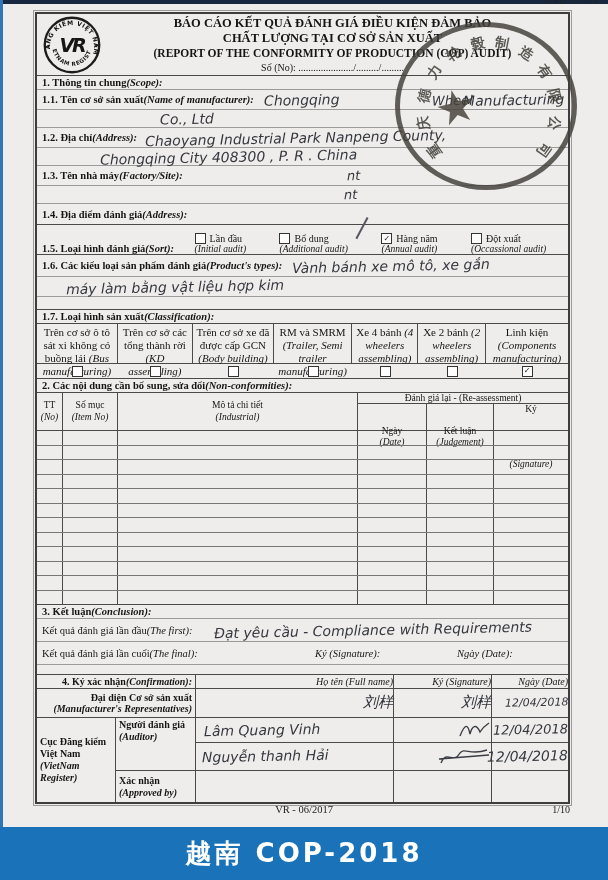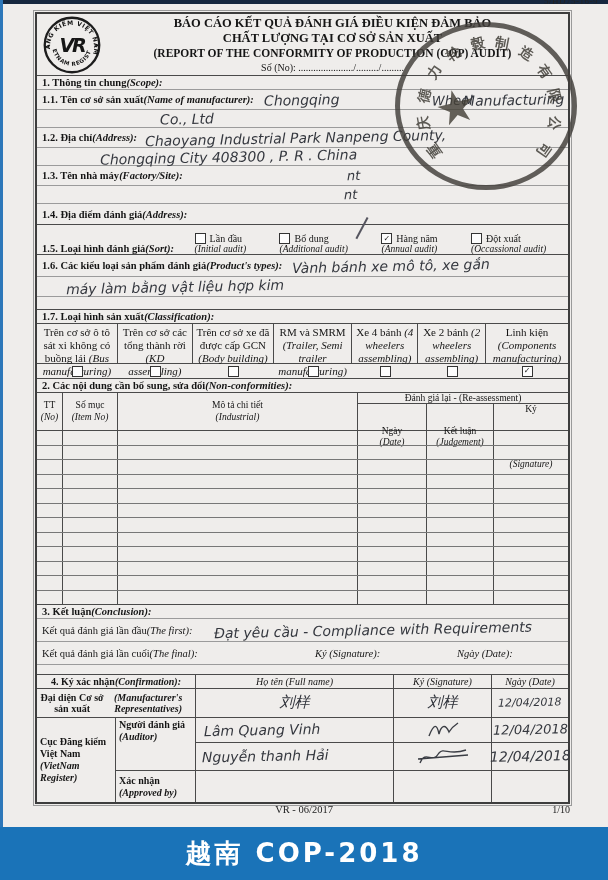--- a/index.html
+++ b/index.html
@@ -64,21 +64,21 @@
   .s2h .re-cols{display:flex;flex:1;}
   .en2{font-style:italic;font-weight:normal;}
   .s2r{display:flex;height:14.5px;box-sizing:border-box;border-bottom:1px solid #777;}
   .s2r .cell{box-sizing:border-box;border-right:1px solid #4a4a4a;height:100%;}
   .ctt{width:26px;} .citem{width:55px;} .cdesc{width:240px;} .cdate{width:69px;}
   .cjudge{width:67px;} .csign{width:74px;border-right:none !important;gap:44px;}
 
   
   .s4row{display:flex;box-sizing:border-box;border-bottom:1px solid #4a4a4a;font-size:10px;}
   .s4row .cell{box-sizing:border-box;border-right:1px solid #4a4a4a;display:flex;align-items:center;
-               justify-content:center;text-align:center;line-height:1.15;}
+               justify-content:flex-end;text-align:center;line-height:1.15;}
   .s4row .cell:last-child{border-right:none;}
   .ca{width:159px;justify-content:flex-start;text-align:left;padding:1px 3px;}
   .cn{width:198px;} .cs{width:98px;} .cd{width:76px;}
   .caa{width:79px;} .cab{width:80px;}
   .s4grid{display:flex;box-sizing:border-box;}
   .hand-cn{font-family:"DejaVu Sans",sans-serif;color:#30333b;font-size:15px;font-style:italic;}
   .sigsvg{display:block;}
 
   
   .stamp{position:absolute;left:358px;top:8px;width:182px;height:168px;opacity:.82;
@@ -428,21 +428,21 @@
     <div class="cell ca">
       <span class="vi">4. Ký xác nhận </span>
         <span class="en">(Confirmation):</span>
     </div>
     <div class="cell cn" style="font-style:italic;">Họ tên (Full name)</div>
     <div class="cell cs" style="font-style:italic;">Ký (Signature)</div>
     <div class="cell cd" style="font-style:italic;">Ngày (Date)</div>
   </div>
 
   <div class="s4row" style="height:29px;">
-    <div class="cell ca" style="align-items:center;justify-content:center;">
+    <div class="cell ca" style="flex-direction:column;align-items:flex-end;justify-content:center;">
       <span class="vi">Đại diện Cơ sở sản xuất</span>
         <span class="en">(Manufacturer's Representatives)</span>
     </div>
     <div class="cell cn">
         <span class="hand-cn">刘样</span>
       </div>
     <div class="cell cs">
         <span class="hand-cn">刘样</span>
       </div>
     <div class="cell cd">

